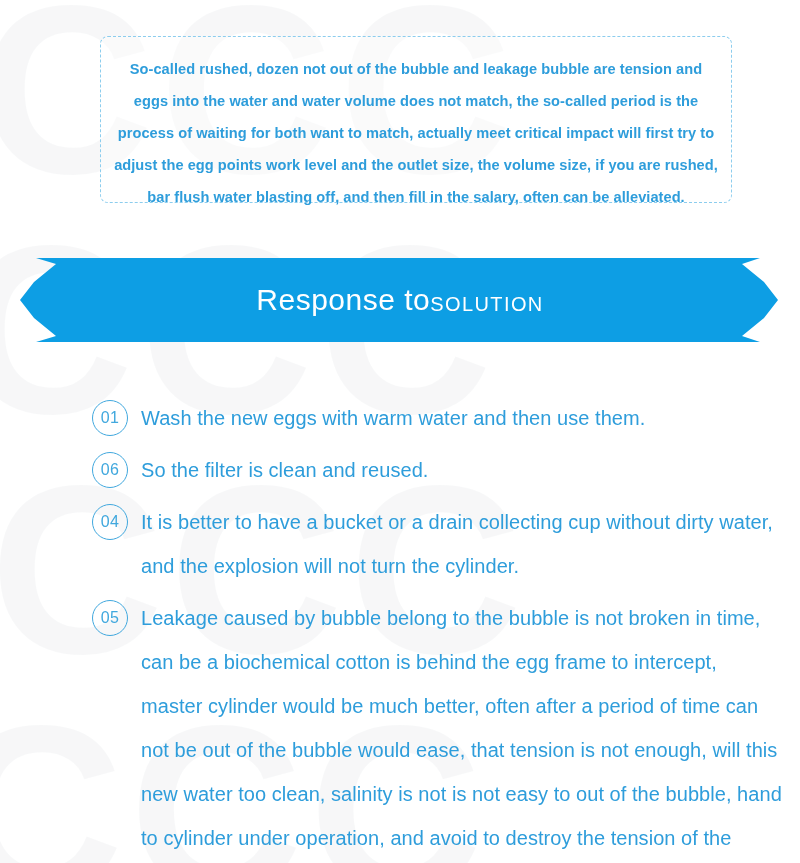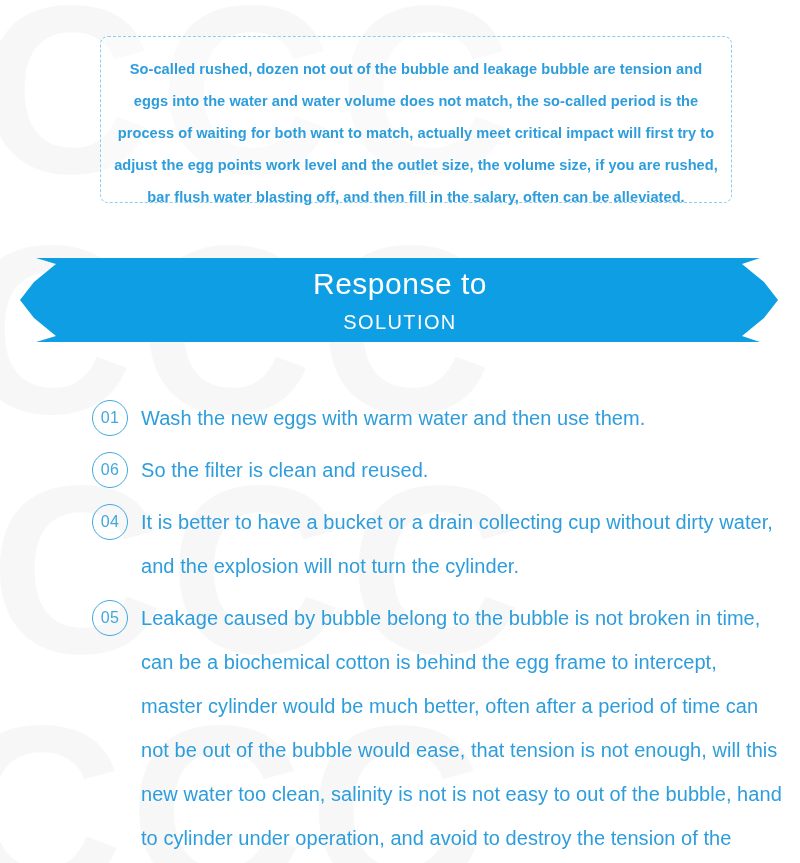--- a/index.html
+++ b/index.html
@@ -83,21 +83,21 @@
     height: 104px;
     display: block;
   }
   #banner-text {
     position: absolute;
     left: 0;
     top: 0;
     width: 800px;
     height: 104px;
     display: flex;
-    flex-direction: column;
+    flex-direction: row;
     align-items: center;
     justify-content: center;
   }
   #banner-title {
     color: #ffffff;
     font-size: 30px;
     font-weight: 400;
     line-height: 36px;
     letter-spacing: 0.5px;
   }

